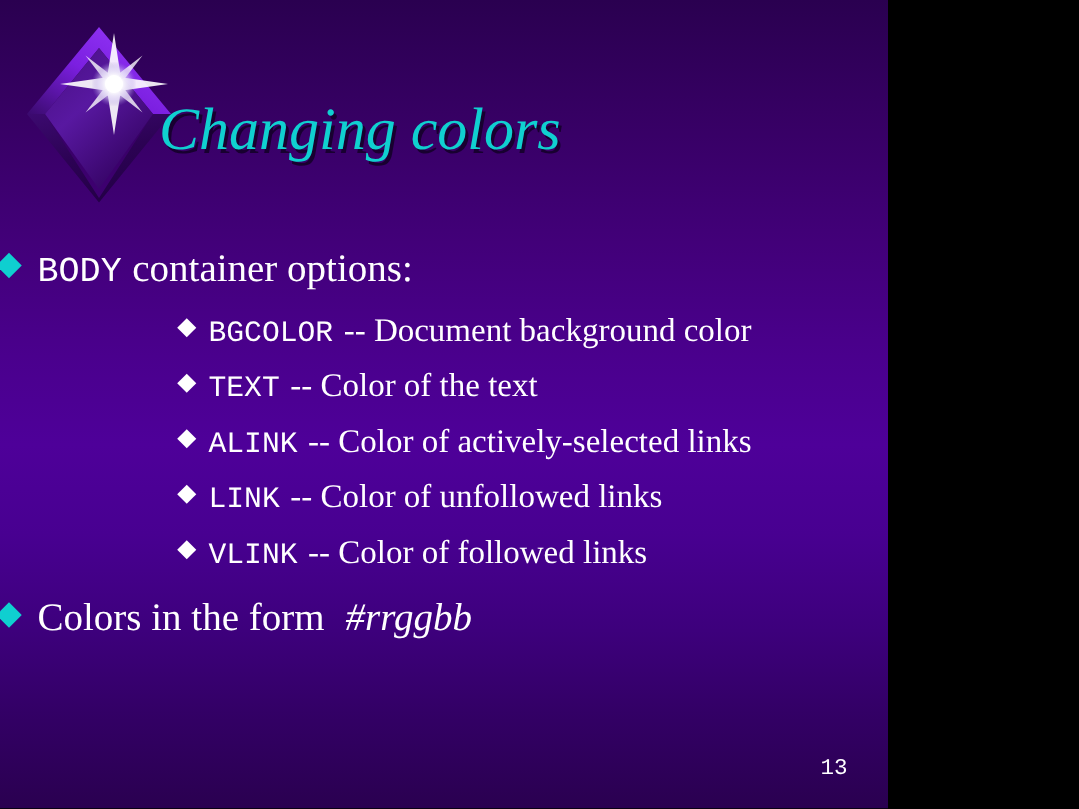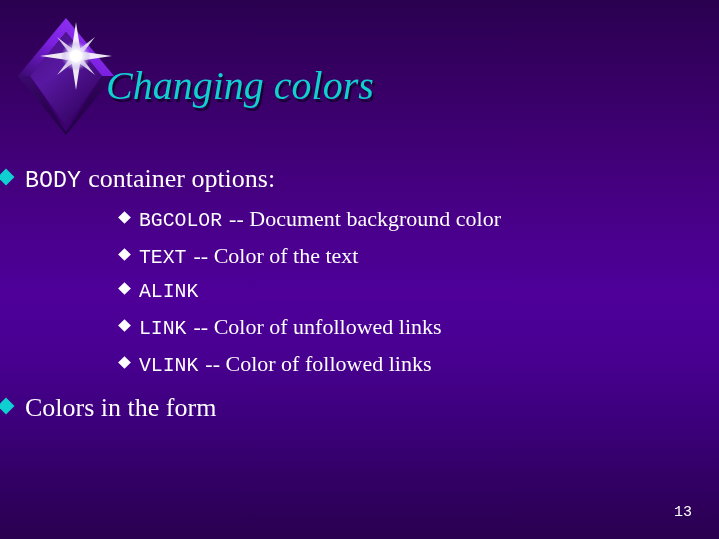--- a/index.html
+++ b/index.html
@@ -3,21 +3,21 @@
 <meta charset="utf-8">
 <title>Changing colors</title>
 <style>
   html, body {
     margin: 0;
     padding: 0;
     background: #000;
   }
   #slide {
     position: relative;
-    width: 719px;
+    width: 592px;
     height: 539px;
     overflow: hidden;
     background: linear-gradient(180deg,
         #2a0050 0%,
         #360063 14%,
         #420079 30%,
         #4a008d 44%,
         #4e0099 55%,
         #480091 66%,
         #3d007c 78%,
@@ -204,20 +204,21 @@
       <span class="dia"></span>
       <span class="mono">TEXT</span>
       <span class="gap"></span>
       <span class="serif">-- Color of the text</span>
     </div>
 
     <div class="bullet-row lvl2">
       <span class="dia"></span>
       <span class="mono">ALINK</span>
       <span class="gap"></span>
+      <span class="serif">-- Color of actively-selected links</span>
     </div>
 
     <div class="bullet-row lvl2">
       <span class="dia"></span>
       <span class="mono">LINK</span>
       <span class="gap"></span>
       <span class="serif">-- Color of unfollowed links</span>
     </div>
 
     <div class="bullet-row lvl2">
@@ -225,19 +226,20 @@
       <span class="mono">VLINK</span>
       <span class="gap"></span>
       <span class="serif">-- Color of followed links</span>
     </div>
 
     <div class="bullet-row lvl1" id="row-colors">
       <span class="dia"></span>
       <span class="serif">Colors in the form</span>
       <span class="gap"></span>
       <span class="gap"></span>
+      <span class="serif ital">#rrggbb</span>
     </div>
 
   </div>
 
   <div id="page-number">13</div>
 
 </div>
 
 </body></html>

